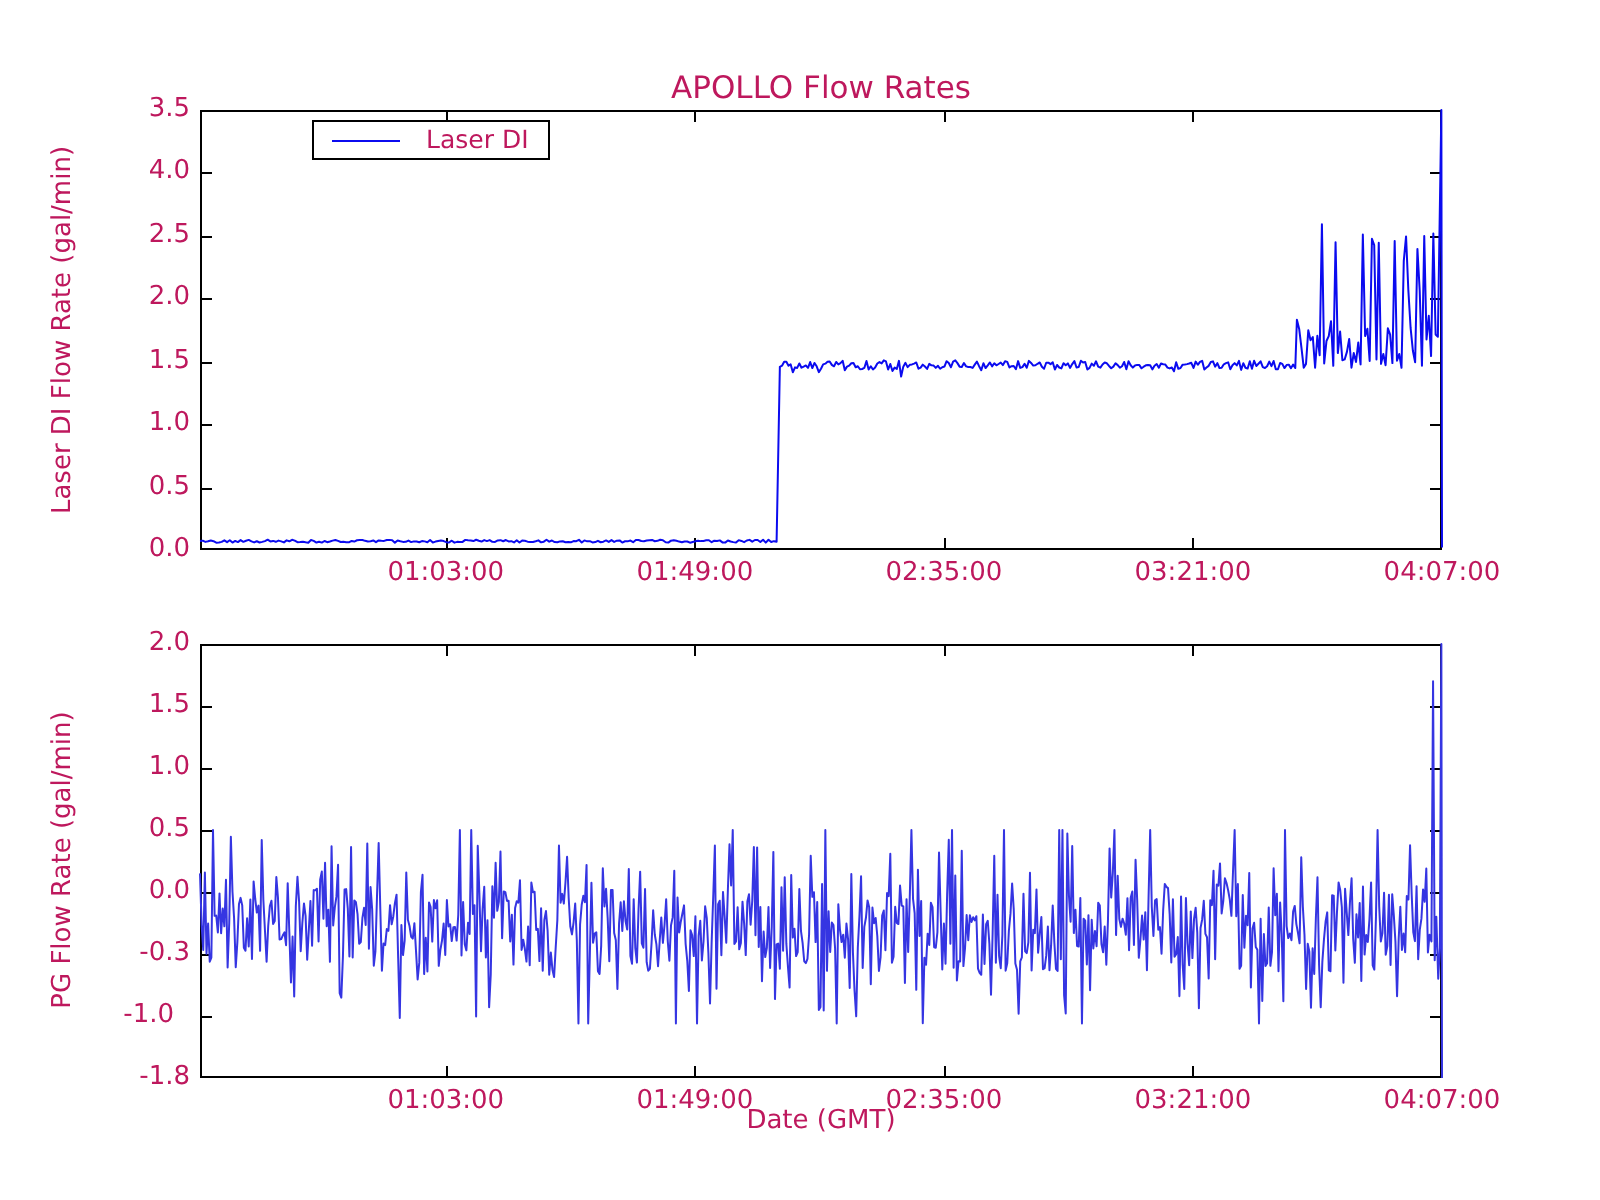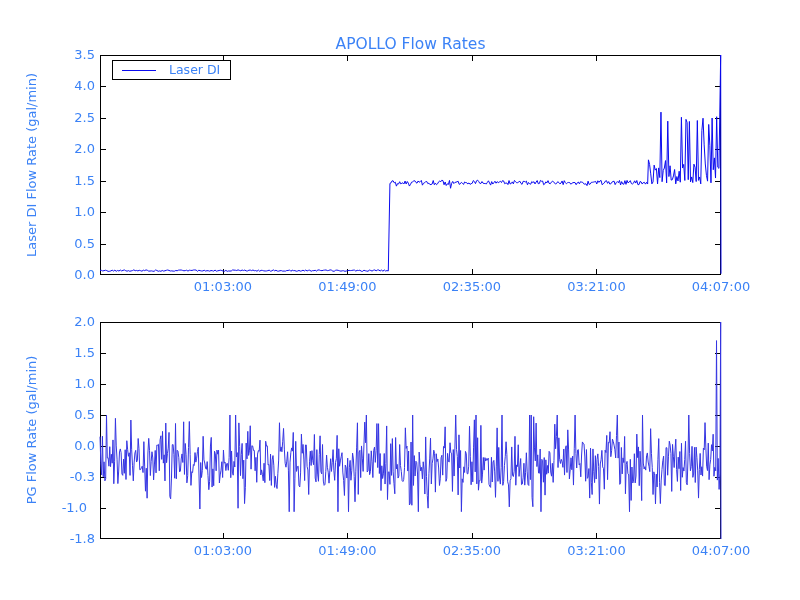--- a/index.html
+++ b/index.html
@@ -1,36 +1,36 @@
 <!DOCTYPE html>
 <html><head>
 <meta charset="utf-8">
 <style>
   html,body{margin:0;padding:0;background:#ffffff;}
   .fig{
     position:relative;width:800px;height:600px;background:#ffffff;
-    font-family:"DejaVu Sans",sans-serif;color:#3b82f6;overflow:hidden;
+    font-family:"DejaVu Sans",sans-serif;color:#be185d;overflow:hidden;
   }
   .plot{position:absolute;}
   .plot svg{position:absolute;left:0;top:0;overflow:visible;display:block;}
   .title{position:absolute;left:100px;width:621px;top:35px;text-align:center;font-size:15.5px;}
   .xlabel{position:absolute;left:100px;width:621px;top:553px;text-align:center;font-size:13px;}
   .ylabel{
     position:absolute;width:260px;height:16px;line-height:16px;text-align:center;
     font-size:13px;transform:rotate(-90deg);
   }
   .ylabel1{left:-98px;top:157px;}
   .ylabel2{left:-98px;top:422px;}
   .tick-label{position:absolute;font-size:13px;line-height:15px;}
   .xtick{width:90px;text-align:center;}
   .ytick{width:46px;text-align:right;}
   .legend{
     position:absolute;display:flex;align-items:center;gap:13px;
     background:#ffffff;border:1px solid #000000;padding:2px 10px 2px 9px;
-    font-size:12.5px;line-height:14px;
+    font-size:12.5px;line-height:14px;margin-left:44px;
   }
   .legend1{left:112px;top:60px;}
   .legend2{left:112px;top:327px;}
   .lsample{display:inline-block;width:34px;height:0;border-top:1.5px solid #0000ee;}
 </style>
 </head>
 <body>
 
 <div class="fig">
 
@@ -104,20 +104,21 @@
         <path d="M0.00,114.70L0.81,140.40L1.62,152.97L2.44,114.27L3.25,154.88L4.06,139.81L4.87,158.86L5.68,156.78L6.50,93.00L7.31,135.93L8.12,135.81L8.93,144.19L9.75,124.69L10.56,144.63L11.37,132.29L12.18,141.16L12.99,117.93L13.81,161.73L14.62,139.22L15.43,96.33L16.24,123.90L17.05,137.15L17.87,161.59L18.68,149.04L19.49,129.96L20.30,126.93L21.12,130.71L21.93,151.91L22.74,153.34L23.55,137.12L24.36,151.27L25.18,127.75L25.99,157.47L26.80,118.72L27.61,127.36L28.42,134.29L29.24,130.80L30.05,153.42L30.86,98.04L31.67,127.78L32.48,143.25L33.30,158.89L34.11,140.91L34.92,130.99L35.73,128.35L36.55,140.02L37.36,138.56L38.17,116.51L38.98,126.75L39.79,147.75L40.61,147.55L41.42,145.64L42.23,144.20L43.04,150.59L43.85,119.66L44.67,144.18L45.48,169.19L46.29,146.23L47.10,176.21L47.91,131.00L48.73,116.36L49.54,128.67L50.35,153.57L51.16,139.64L51.98,129.75L52.79,135.94L53.60,157.90L54.41,142.97L55.22,128.45L56.04,150.87L56.85,123.06L57.66,123.15L58.47,122.35L59.28,148.79L60.10,117.75L60.91,113.79L61.72,137.37L62.53,109.40L63.35,141.10L64.16,132.82L64.97,158.93L65.78,101.08L66.59,140.70L67.41,131.66L68.22,126.19L69.03,110.42L69.84,174.57L70.65,176.81L71.47,156.07L72.28,122.72L73.09,122.56L73.90,132.34L74.71,156.22L75.53,101.49L76.34,156.75L77.15,128.27L77.96,129.15L78.78,135.22L79.59,149.90L80.40,149.07L81.21,136.98L82.02,131.93L82.84,140.49L83.65,99.80L84.46,152.42L85.27,121.48L86.08,132.64L86.90,160.87L87.71,153.66L88.52,125.52L89.33,99.47L90.15,132.37L90.96,163.39L91.77,149.75L92.58,150.56L93.39,142.54L94.21,143.44L95.02,130.59L95.83,140.15L96.64,136.23L97.45,129.59L98.27,125.32L99.08,156.97L99.89,187.03L100.70,140.53L101.51,155.51L102.33,148.36L103.14,114.29L103.95,137.91L104.76,141.01L105.58,146.45L106.39,147.29L107.20,139.60L108.01,153.57L108.82,167.70L109.64,159.32L110.45,124.04L111.26,115.42L112.07,165.05L112.88,146.87L113.70,163.71L114.51,129.22L115.32,131.59L116.13,148.80L116.95,128.04L117.76,132.17L118.57,128.17L119.38,160.93L120.19,152.97L121.01,148.24L121.82,139.74L122.63,155.51L123.44,128.05L124.25,141.21L125.07,140.10L125.88,148.56L126.69,141.58L127.50,141.50L128.31,148.29L129.13,135.41L129.94,93.00L130.75,155.70L131.56,128.98L132.38,150.10L133.19,153.19L134.00,139.38L134.81,144.97L135.62,93.00L136.44,135.03L137.25,130.63L138.06,186.24L138.87,100.90L139.68,124.49L140.50,153.62L141.31,132.40L142.12,121.40L142.93,156.71L143.74,138.15L144.56,181.60L145.37,165.36L146.18,121.10L146.99,136.86L147.81,109.34L148.62,133.43L149.43,128.86L150.24,103.75L151.05,147.16L151.87,123.73L152.68,124.04L153.49,128.47L154.30,128.42L155.11,148.76L155.93,135.39L156.74,160.31L157.55,132.05L158.36,128.60L159.18,129.33L159.99,118.14L160.80,152.97L161.61,147.87L162.42,152.40L163.24,158.80L164.05,141.22L164.86,160.65L165.67,119.24L166.48,124.09L167.30,123.89L168.11,143.02L168.92,142.45L169.73,158.55L170.54,132.11L171.36,163.41L172.17,137.92L172.98,133.55L173.79,143.15L174.61,165.38L175.42,154.31L176.23,162.85L177.04,166.55L177.85,151.76L178.67,138.07L179.48,100.76L180.29,129.35L181.10,124.93L181.91,129.78L182.73,119.26L183.54,106.43L184.35,127.14L185.16,141.29L185.98,145.20L186.79,139.13L187.60,129.79L188.41,148.11L189.22,189.72L190.04,140.17L190.85,130.39L191.66,125.91L192.47,129.12L193.28,110.45L194.10,189.72L194.91,156.16L195.72,119.34L196.53,149.40L197.34,144.74L198.16,144.15L198.97,163.57L199.78,164.94L200.59,150.91L201.41,112.15L202.22,131.25L203.03,122.42L203.84,137.05L204.65,158.57L205.47,122.99L206.28,122.95L207.09,144.46L207.90,148.01L208.71,172.49L209.53,139.79L210.34,129.17L211.15,143.49L211.96,128.67L212.78,138.55L213.59,142.74L214.40,112.47L215.21,156.05L216.02,159.86L216.84,127.64L217.65,152.09L218.46,159.27L219.27,132.70L220.08,113.82L220.90,149.72L221.71,151.87L222.52,122.53L223.33,159.09L224.14,163.35L224.96,162.37L225.77,149.78L226.58,133.11L227.39,145.24L228.21,150.17L229.02,161.15L229.83,148.75L230.64,136.74L231.45,149.43L232.27,140.37L233.08,127.61L233.89,148.73L234.70,158.33L235.51,140.62L236.33,136.70L237.14,113.37L237.95,189.72L238.76,126.79L239.57,144.26L240.39,138.86L241.20,134.73L242.01,130.69L242.82,150.06L243.64,158.49L244.45,173.49L245.26,143.15L246.07,145.48L246.88,156.06L247.70,136.14L248.51,189.72L249.32,145.79L250.13,138.42L250.94,158.26L251.76,148.74L252.57,131.14L253.38,136.93L254.19,154.39L255.01,179.78L255.82,149.19L256.63,125.89L257.44,100.80L258.25,172.38L259.07,130.05L259.88,128.36L260.69,155.60L261.50,123.95L262.31,136.17L263.13,149.40L263.94,122.91L264.75,100.11L265.56,120.73L266.37,93.00L267.19,150.03L268.00,148.73L268.81,131.64L269.62,152.68L270.44,149.49L271.25,128.83L272.06,139.75L272.87,155.56L273.68,128.71L274.50,125.12L275.31,140.37L276.12,128.36L276.93,101.56L277.74,145.58L278.56,101.69L279.37,151.52L280.18,131.52L280.99,168.59L281.81,143.81L282.62,156.54L283.43,151.87L284.24,131.49L285.05,162.04L285.87,141.55L286.68,103.94L287.49,177.55L288.30,150.15L289.11,149.78L289.93,162.34L290.74,121.66L291.55,153.36L292.36,116.59L293.17,149.83L293.99,161.65L294.80,171.80L295.61,115.53L296.42,146.81L297.24,142.36L298.05,156.06L298.86,154.02L299.67,122.54L300.48,143.47L301.30,149.43L302.11,158.64L302.92,159.55L303.73,157.45L304.54,145.39L305.36,105.84L306.17,126.42L306.98,124.10L307.79,149.05L308.61,129.00L309.42,182.98L310.23,181.56L311.04,120.04L311.85,183.25L312.67,93.00L313.48,163.43L314.29,133.60L315.10,153.96L315.91,139.25L316.73,140.51L317.54,152.03L318.35,189.72L319.16,130.10L319.97,142.64L320.79,149.02L321.60,145.34L322.41,156.89L323.22,139.79L324.04,147.80L324.85,172.04L325.66,114.95L326.47,154.35L327.28,173.49L328.10,186.17L328.91,151.78L329.72,136.10L330.53,116.18L331.34,162.00L332.16,141.41L332.97,136.90L333.78,128.20L334.59,131.58L335.40,170.12L336.22,131.74L337.03,139.60L337.84,136.99L338.65,145.99L339.47,163.49L340.28,156.75L341.09,135.77L341.90,133.25L342.71,153.14L343.53,124.46L344.34,126.07L345.15,104.84L345.96,159.33L346.77,156.32L347.59,131.38L348.40,139.46L349.21,140.03L350.02,120.76L350.84,130.75L351.65,131.16L352.46,169.45L353.27,127.57L354.08,154.02L354.90,126.12L355.71,93.00L356.52,127.45L357.33,134.51L358.14,172.93L358.96,112.84L359.77,146.00L360.58,128.51L361.39,189.66L362.20,156.83L363.02,160.42L363.83,144.83L364.64,150.49L365.45,129.40L366.27,131.54L367.08,151.60L367.89,151.87L368.70,144.23L369.51,104.24L370.33,134.26L371.14,162.74L371.95,139.75L372.76,159.88L373.57,125.15L374.39,97.84L375.20,149.88L376.01,93.00L376.82,161.89L377.64,115.74L378.45,168.19L379.26,158.68L380.07,158.72L380.88,103.34L381.70,161.06L382.51,152.13L383.32,135.48L384.13,148.10L384.94,135.63L385.76,139.01L386.57,136.66L387.38,138.19L388.19,136.11L389.00,162.28L389.82,164.43L390.63,165.38L391.44,135.30L392.25,160.00L393.07,140.04L393.88,138.40L394.69,149.90L395.50,175.32L396.31,144.90L397.13,105.88L397.94,159.34L398.75,125.42L399.56,156.01L400.37,162.09L401.19,145.56L402.00,93.00L402.81,163.32L403.62,159.63L404.44,143.37L405.25,134.69L406.06,119.78L406.87,132.58L407.68,159.75L408.50,162.91L409.31,184.88L410.12,158.73L410.93,156.72L411.74,124.93L412.56,153.68L413.37,154.56L414.18,149.21L414.99,114.34L415.80,163.23L416.62,142.90L417.43,144.55L418.24,122.77L419.05,154.39L419.87,144.96L420.68,136.54L421.49,162.62L422.30,162.06L423.11,155.84L423.93,141.24L424.74,163.13L425.55,150.72L426.36,130.78L427.17,149.15L427.99,162.42L428.80,163.47L429.61,93.00L430.42,157.61L431.23,93.00L432.05,175.60L432.86,184.73L433.67,94.73L434.48,125.91L435.30,138.90L436.11,101.06L436.92,144.55L437.73,132.85L438.54,150.97L439.36,151.27L440.17,127.04L440.98,189.72L441.79,137.34L442.60,138.31L443.42,160.21L444.23,135.57L445.04,173.12L445.85,137.85L446.67,152.25L447.48,143.50L448.29,151.12L449.10,129.37L449.91,130.80L450.73,150.06L451.54,154.17L452.35,141.30L453.16,160.39L453.97,138.55L454.79,102.19L455.60,126.79L456.41,114.51L457.22,93.00L458.03,145.55L458.85,115.84L459.66,137.55L460.47,141.46L461.28,137.32L462.10,139.75L462.91,145.34L463.72,127.07L464.53,153.09L465.34,126.91L466.16,123.76L466.97,150.53L467.78,107.87L468.59,127.93L469.40,156.91L470.22,147.69L471.03,135.77L471.84,147.78L472.65,134.09L473.47,163.07L474.28,126.81L475.09,93.00L475.90,131.47L476.71,146.01L477.53,128.14L478.34,127.58L479.15,142.83L479.96,141.52L480.77,154.82L481.59,133.00L482.40,119.94L483.21,121.42L484.02,122.05L484.83,134.98L485.65,159.23L486.46,127.59L487.27,156.39L488.08,155.11L488.90,146.54L489.71,176.07L490.52,126.19L491.33,160.31L492.14,172.50L492.96,126.95L493.77,149.73L494.58,160.60L495.39,133.69L496.20,157.05L497.02,137.44L497.83,131.88L498.64,144.33L499.45,182.07L500.27,141.97L501.08,137.72L501.89,128.36L502.70,144.93L503.51,146.60L504.33,167.20L505.14,128.16L505.95,130.55L506.76,113.40L507.57,157.63L508.39,120.28L509.20,120.83L510.01,109.71L510.82,134.70L511.63,128.55L512.45,117.17L513.26,119.54L514.07,123.13L514.88,127.66L515.70,135.93L516.51,113.62L517.32,93.00L518.13,136.10L518.94,120.02L519.76,162.37L520.57,160.86L521.38,125.48L522.19,151.90L523.00,135.88L523.82,140.58L524.63,114.45L525.44,171.76L526.25,142.25L527.06,139.39L527.88,151.47L528.69,152.93L529.50,189.72L530.31,137.36L531.13,178.44L531.94,145.03L532.75,160.97L533.56,159.58L534.37,131.72L535.19,160.92L536.00,154.08L536.81,112.12L537.62,135.61L538.43,124.93L539.25,163.67L540.06,129.23L540.87,145.37L541.68,178.60L542.50,93.00L543.31,141.02L544.12,147.03L544.93,144.73L545.74,148.12L546.56,133.77L547.37,130.95L548.18,140.03L548.99,144.42L549.80,149.63L550.62,106.68L551.43,131.43L552.24,145.36L553.05,172.53L553.86,149.84L554.68,153.82L555.49,181.90L556.30,152.15L557.11,164.97L557.93,137.29L558.74,116.64L559.55,160.60L560.36,181.57L561.17,158.92L561.99,147.56L562.80,138.75L563.61,134.18L564.42,163.18L565.23,163.62L566.05,125.65L566.86,125.82L567.67,153.22L568.48,134.21L569.30,119.21L570.11,123.03L570.92,131.49L571.73,169.42L572.54,122.41L573.36,134.24L574.17,145.56L574.98,128.89L575.79,117.17L576.60,147.42L577.42,159.41L578.23,135.15L579.04,146.69L579.85,129.53L580.66,168.50L581.48,121.29L582.29,155.28L583.10,145.55L583.91,149.02L584.73,137.56L585.54,119.28L586.35,160.71L587.16,162.83L587.97,137.01L588.79,93.00L589.60,131.24L590.41,148.76L591.22,144.56L592.03,124.34L592.85,155.35L593.66,151.08L594.47,125.40L595.28,160.50L596.10,125.10L596.91,135.71L597.72,148.82L598.53,176.09L599.34,147.39L600.16,131.42L600.97,152.99L601.78,144.75L602.59,154.09L603.40,126.06L604.22,127.76L605.03,100.63L605.84,125.10L606.65,144.17L607.46,148.57L608.28,121.10L609.09,157.66L609.90,142.85L610.71,137.33L611.53,122.69L612.34,128.91L613.15,112.23L613.96,154.22L614.77,145.37L615.72,148.80L616.53,18.60L617.35,158.10L618.16,136.40L619.11,167.40L619.92,151.90L620.68,0.00L621.00,217.00" fill="none" stroke="#3535e2" stroke-width="1" stroke-linejoin="round"></path>
       </svg>
   </div>
 
   <div class="legend legend1">
     <span class="lsample" id="lsample1" style="border-top-color: rgb(11, 11, 239); opacity: 1;"></span>
     <span>Laser DI</span>
   </div>
 
 
+  <div class="xlabel">Date (GMT)</div>
 
   <div id="ticklabels">
       <div class="tick-label xtick" style="left: 177.901px; top: 279px;">01:03:00</div>
       <div class="tick-label xtick" style="left: 302.425px; top: 279px;">01:49:00</div>
       <div class="tick-label xtick" style="left: 426.95px; top: 279px;">02:35:00</div>
       <div class="tick-label xtick" style="left: 551.475px; top: 279px;">03:21:00</div>
       <div class="tick-label xtick" style="left: 676px; top: 279px;">04:07:00</div>
       <div class="tick-label ytick" style="left: 49px; top: 267px;">0.0</div>
       <div class="tick-label ytick" style="left: 49px; top: 235.571px;">0.5</div>
       <div class="tick-label ytick" style="left: 49px; top: 204.143px;">1.0</div>

